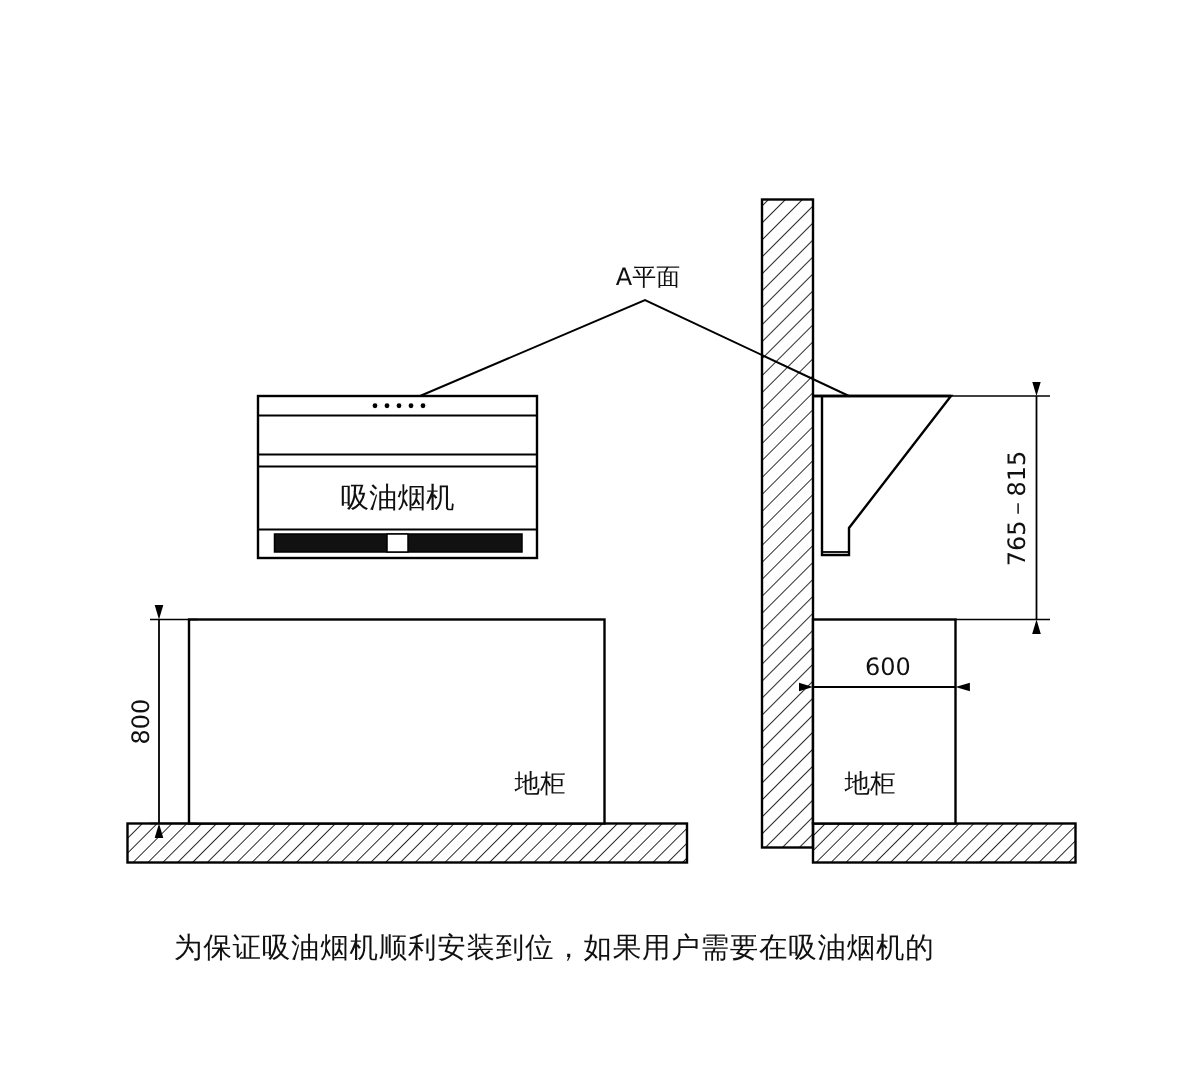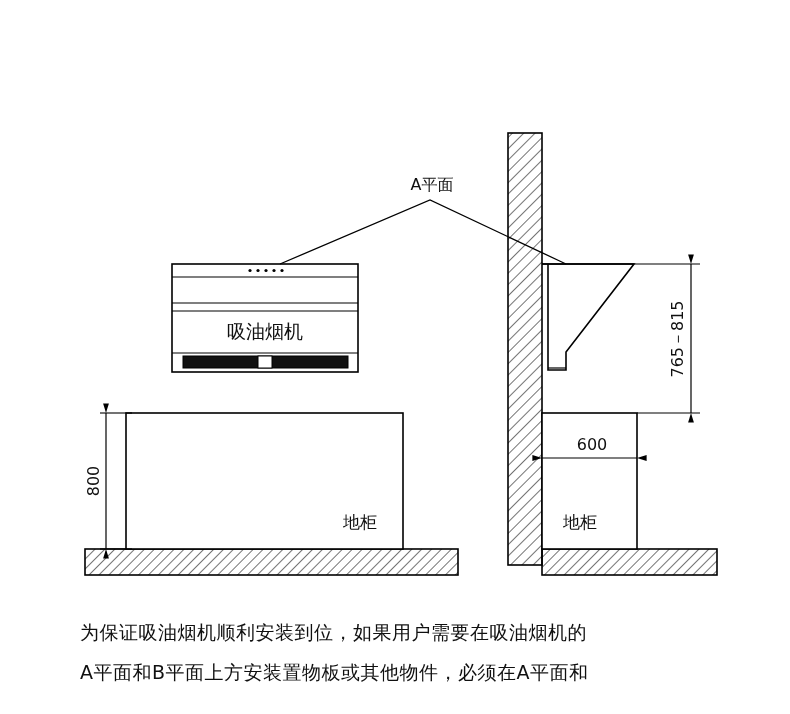--- a/index.html
+++ b/index.html
@@ -25,21 +25,21 @@
   svg.diagram {
     display: block;
     width: 790px;
     height: 600px;
   }
   .caption-block {
     position: absolute;
     left: 0;
     top: 612px;
     width: 790px;
-    padding: 0 80px;
+    padding: 0 116px;
     box-sizing: border-box;
   }
   .caption-line {
     font-family: "DejaVu Sans", "Liberation Sans", sans-serif;
     font-size: 19px;
     line-height: 40px;
     letter-spacing: 0.5px;
     color: #101010;
     white-space: nowrap;
   }
@@ -138,14 +138,13 @@
       <line x1="634" y1="264" x2="700" y2="264" stroke="#000000" stroke-width="1.1"></line>
       <line x1="637" y1="413" x2="700" y2="413" stroke="#000000" stroke-width="1.1"></line>
       <line x1="691" y1="264" x2="691" y2="413" stroke="#000000" stroke-width="1.2" marker-start="url(#arrHeadStart)" marker-end="url(#arrHeadEnd)"></line>
       <text class="svg-label" x="683" y="339" font-size="16" text-anchor="middle" transform="rotate(-90 683 339)">765－815</text>
     </g>
   </svg>
 </div>
 
 <div class="caption-block">
   <div class="caption-line">为保证吸油烟机顺利安装到位，如果用户需要在吸油烟机的</div>
-  <div class="caption-line">A平面和B平面上方安装置物板或其他物件，必须在A平面和</div>
 </div>
 
 </body></html>

